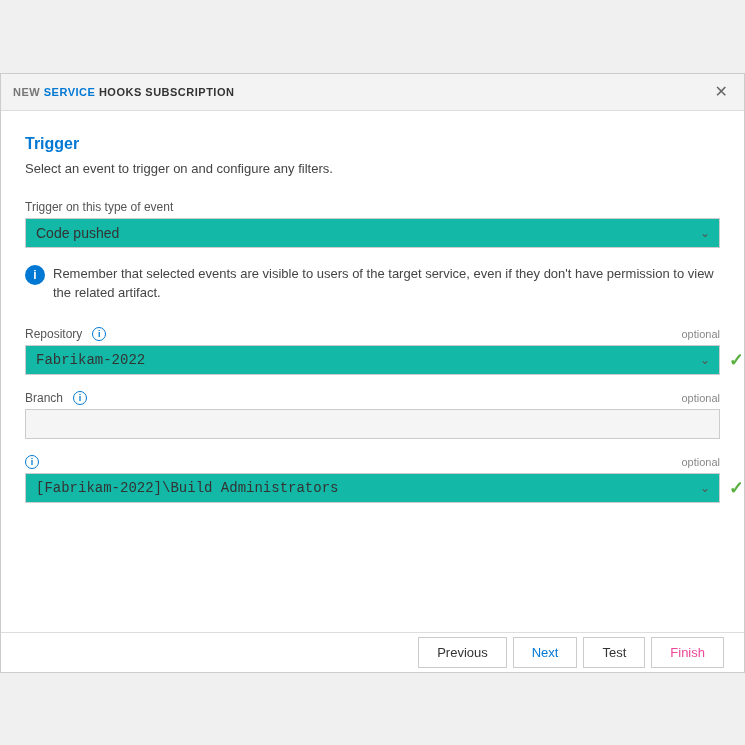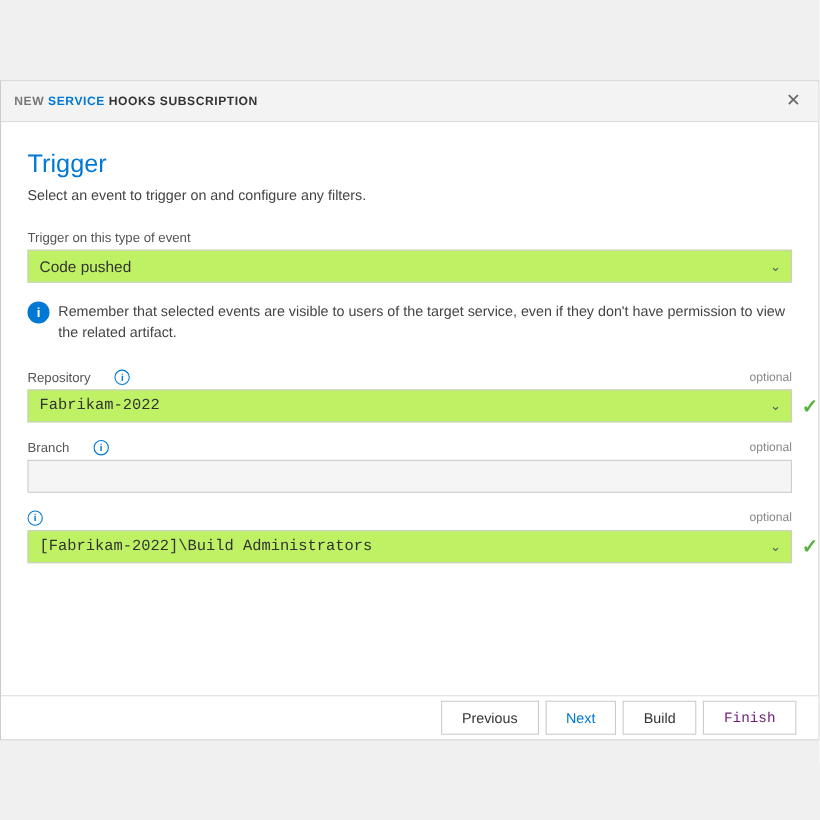--- a/index.html
+++ b/index.html
@@ -49,22 +49,22 @@
       color: #666;
       line-height: 1;
       padding: 2px 4px;
     }
     .dialog-content {
       flex: 1;
       padding: 24px 24px 12px 24px;
       overflow-y: auto;
     }
     .page-title {
-      font-size: 23px;
-      font-weight: 400;
+      font-size: 16px;
+      font-weight: 700;
       color: #0078d4;
       margin-bottom: 8px;
     }
     .page-subtitle {
       font-size: 13px;
       color: #444;
       margin-bottom: 24px;
     }
     .field-label {
       font-size: 12px;
@@ -73,21 +73,21 @@
       display: block;
     }
     .select-wrapper {
       position: relative;
       margin-bottom: 16px;
     }
     .select-box {
       width: 100%;
       padding: 6px 32px 6px 10px;
       border: 1px solid #ccc;
-      background: #bef264;
+      background: #14b8a6;
       font-size: 14px;
       color: #333;
       appearance: none;
       -webkit-appearance: none;
       cursor: pointer;
       outline: none;
     }
     .select-chevron {
       position: absolute;
       right: 10px;
@@ -142,21 +142,21 @@
     }
     .field-label-row {
       display: flex;
       justify-content: space-between;
       align-items: center;
       margin-bottom: 4px;
     }
     .field-label-left {
       display: flex;
       align-items: flex-start;
-      gap: 22px;
+      gap: 10px;
       font-size: 12px;
       color: #555;
     }
     .field-info-icon {
       width: 14px;
       height: 14px;
       border-radius: 50%;
       border: 1.5px solid #0078d4;
       color: #0078d4;
       font-size: 9px;
@@ -207,23 +207,22 @@
       background: #fff;
       color: #333;
       outline: none;
     }
     .btn-primary {
       background: #fff;
       color: #0078d4;
       border-color: #ccc;
     }
     .btn-disabled {
-      color: #701a75;
+      color: #ec4899;
       cursor: default;
-      font-family: Liberation Mono, monospace;
     }
   </style>
 </head>
 <body>
 
 <div class="dialog">
 
   <div class="dialog-titlebar">
     <span class="dialog-title">
       <span class="new">NEW</span><span class="service"> SERVICE</span><span class="hooks"> HOOKS</span><span class="subscription"> SUBSCRIPTION</span>
@@ -298,16 +297,16 @@
           <span class="select-chevron">⌄</span>
           <span class="checkmark">✓</span>
         </div>
       </div>
     </div>
   </div>
 
   <div class="dialog-footer">
     <button class="btn">Previous</button>
     <button class="btn btn-primary">Next</button>
-    <button class="btn">Build</button>
+    <button class="btn">Test</button>
     <button class="btn btn-disabled">Finish</button>
   </div>
 </div>
 
 </body></html>

